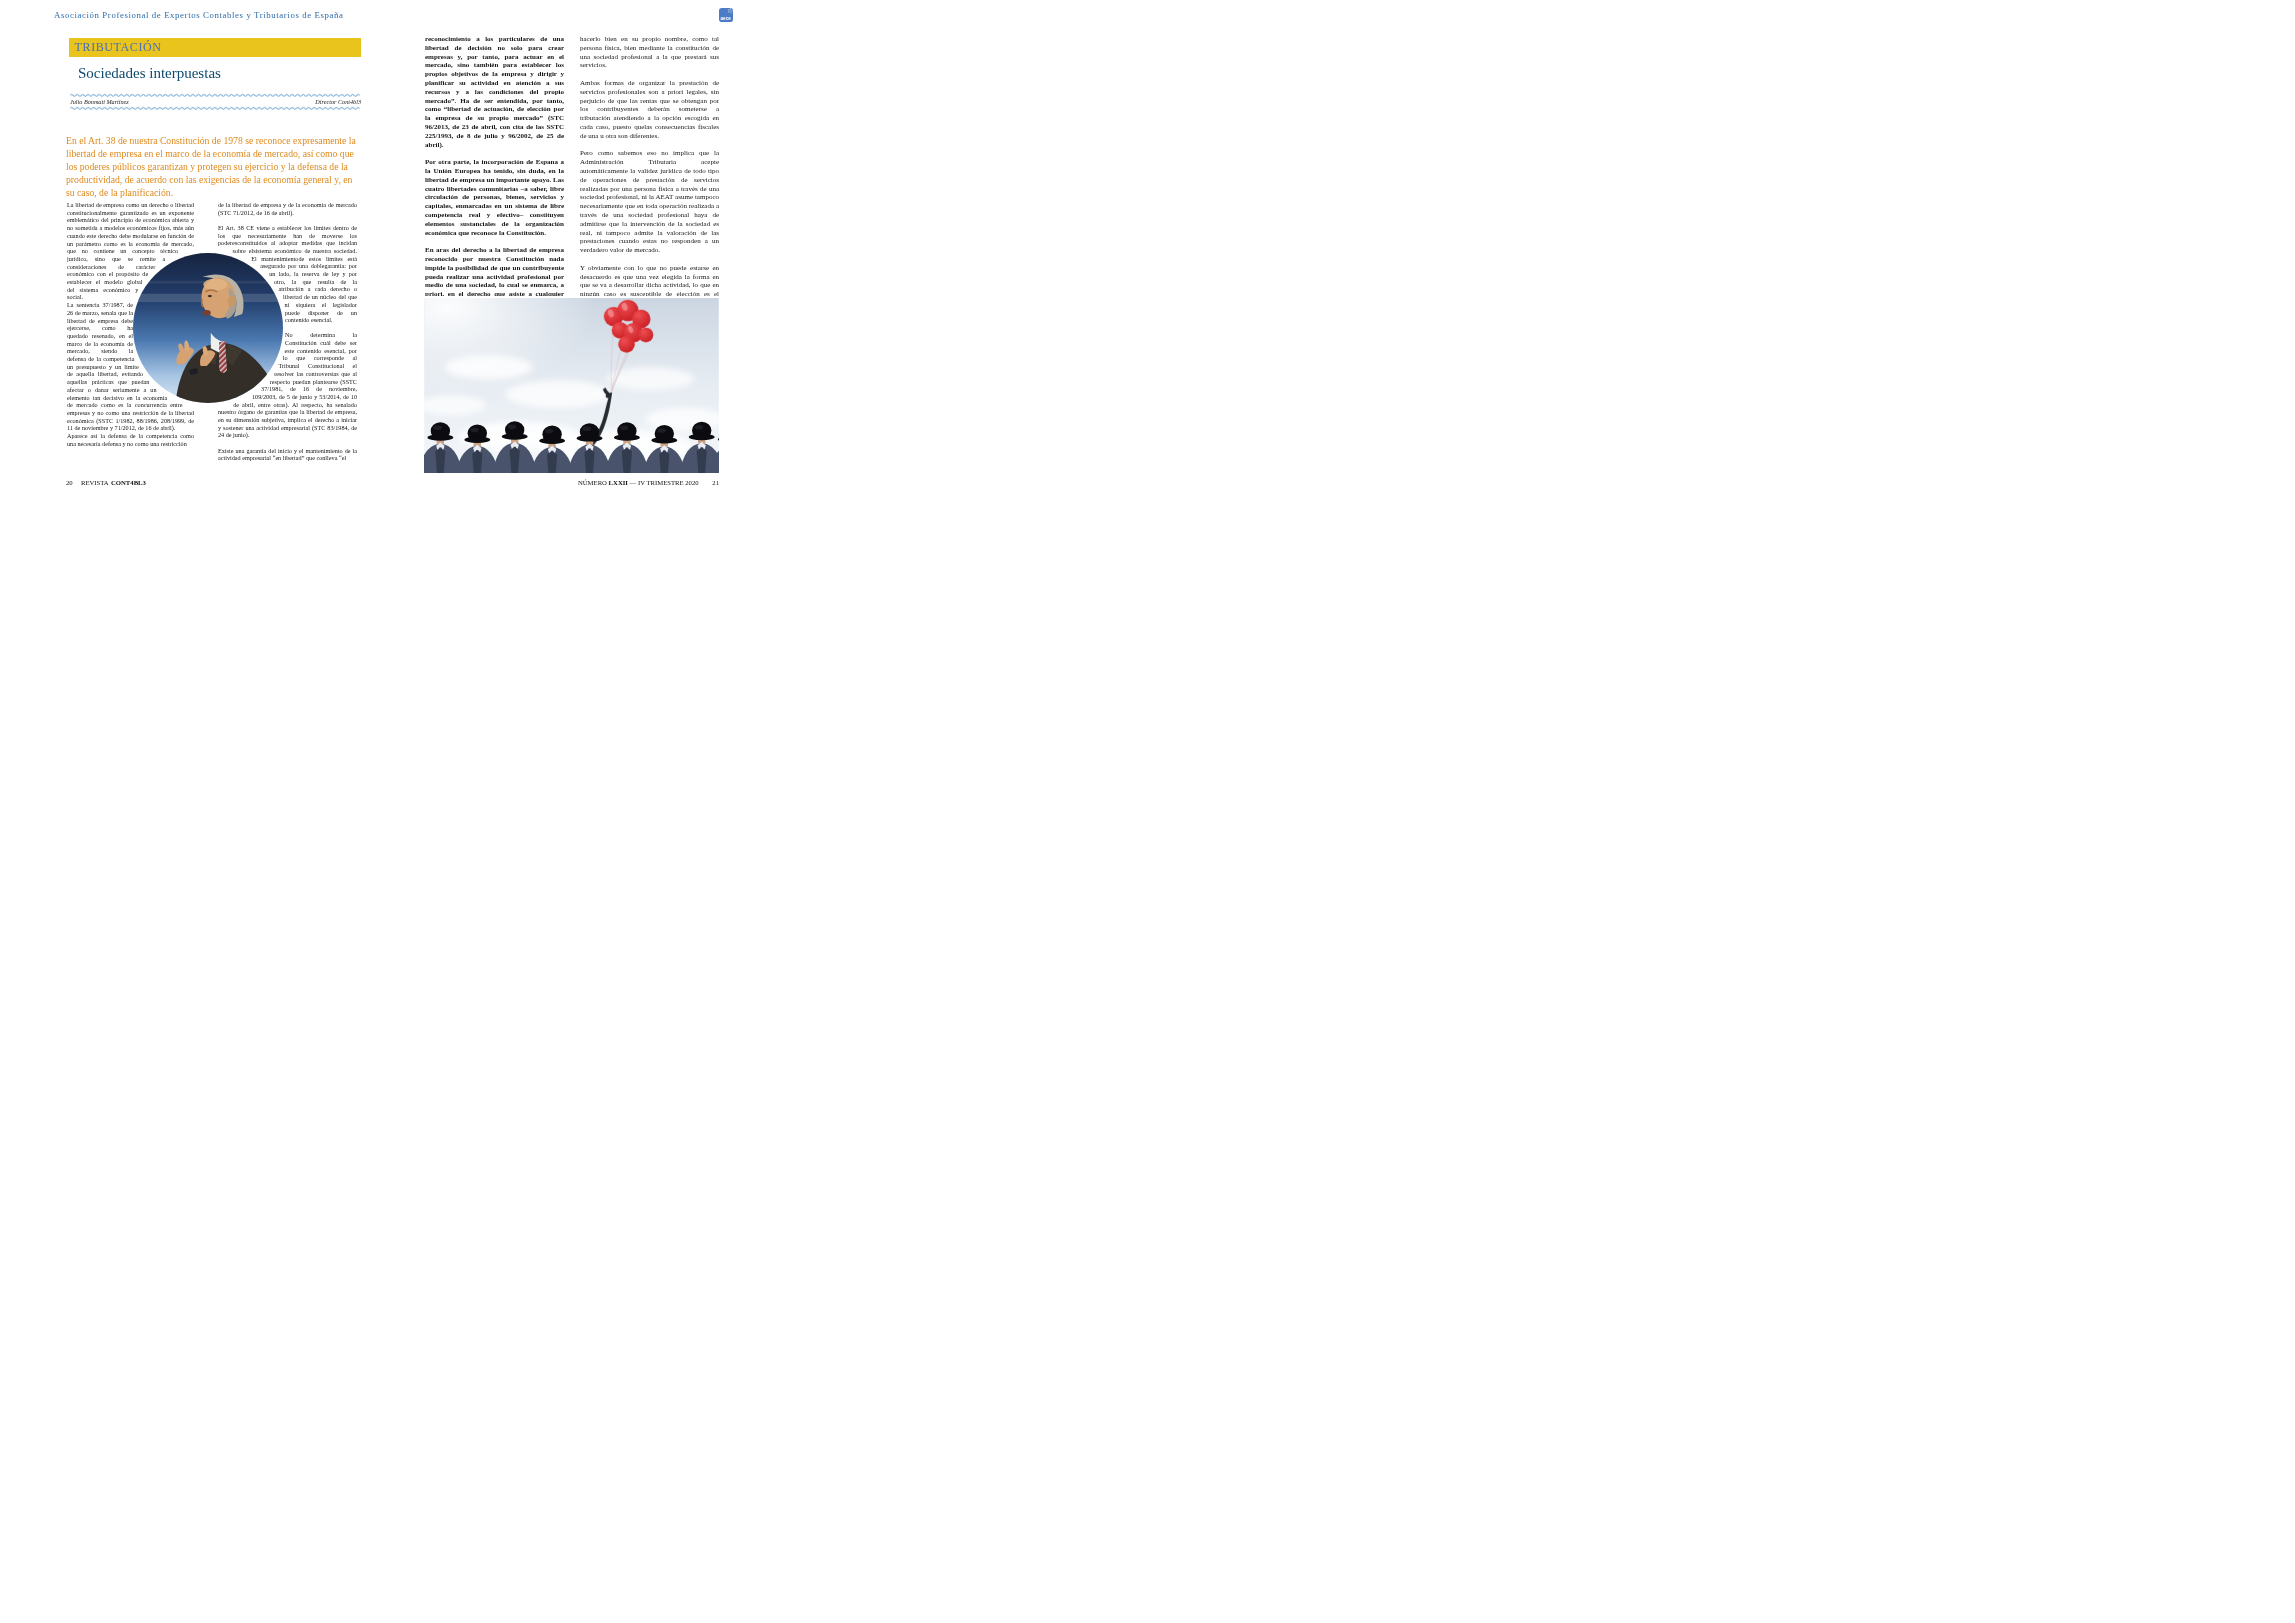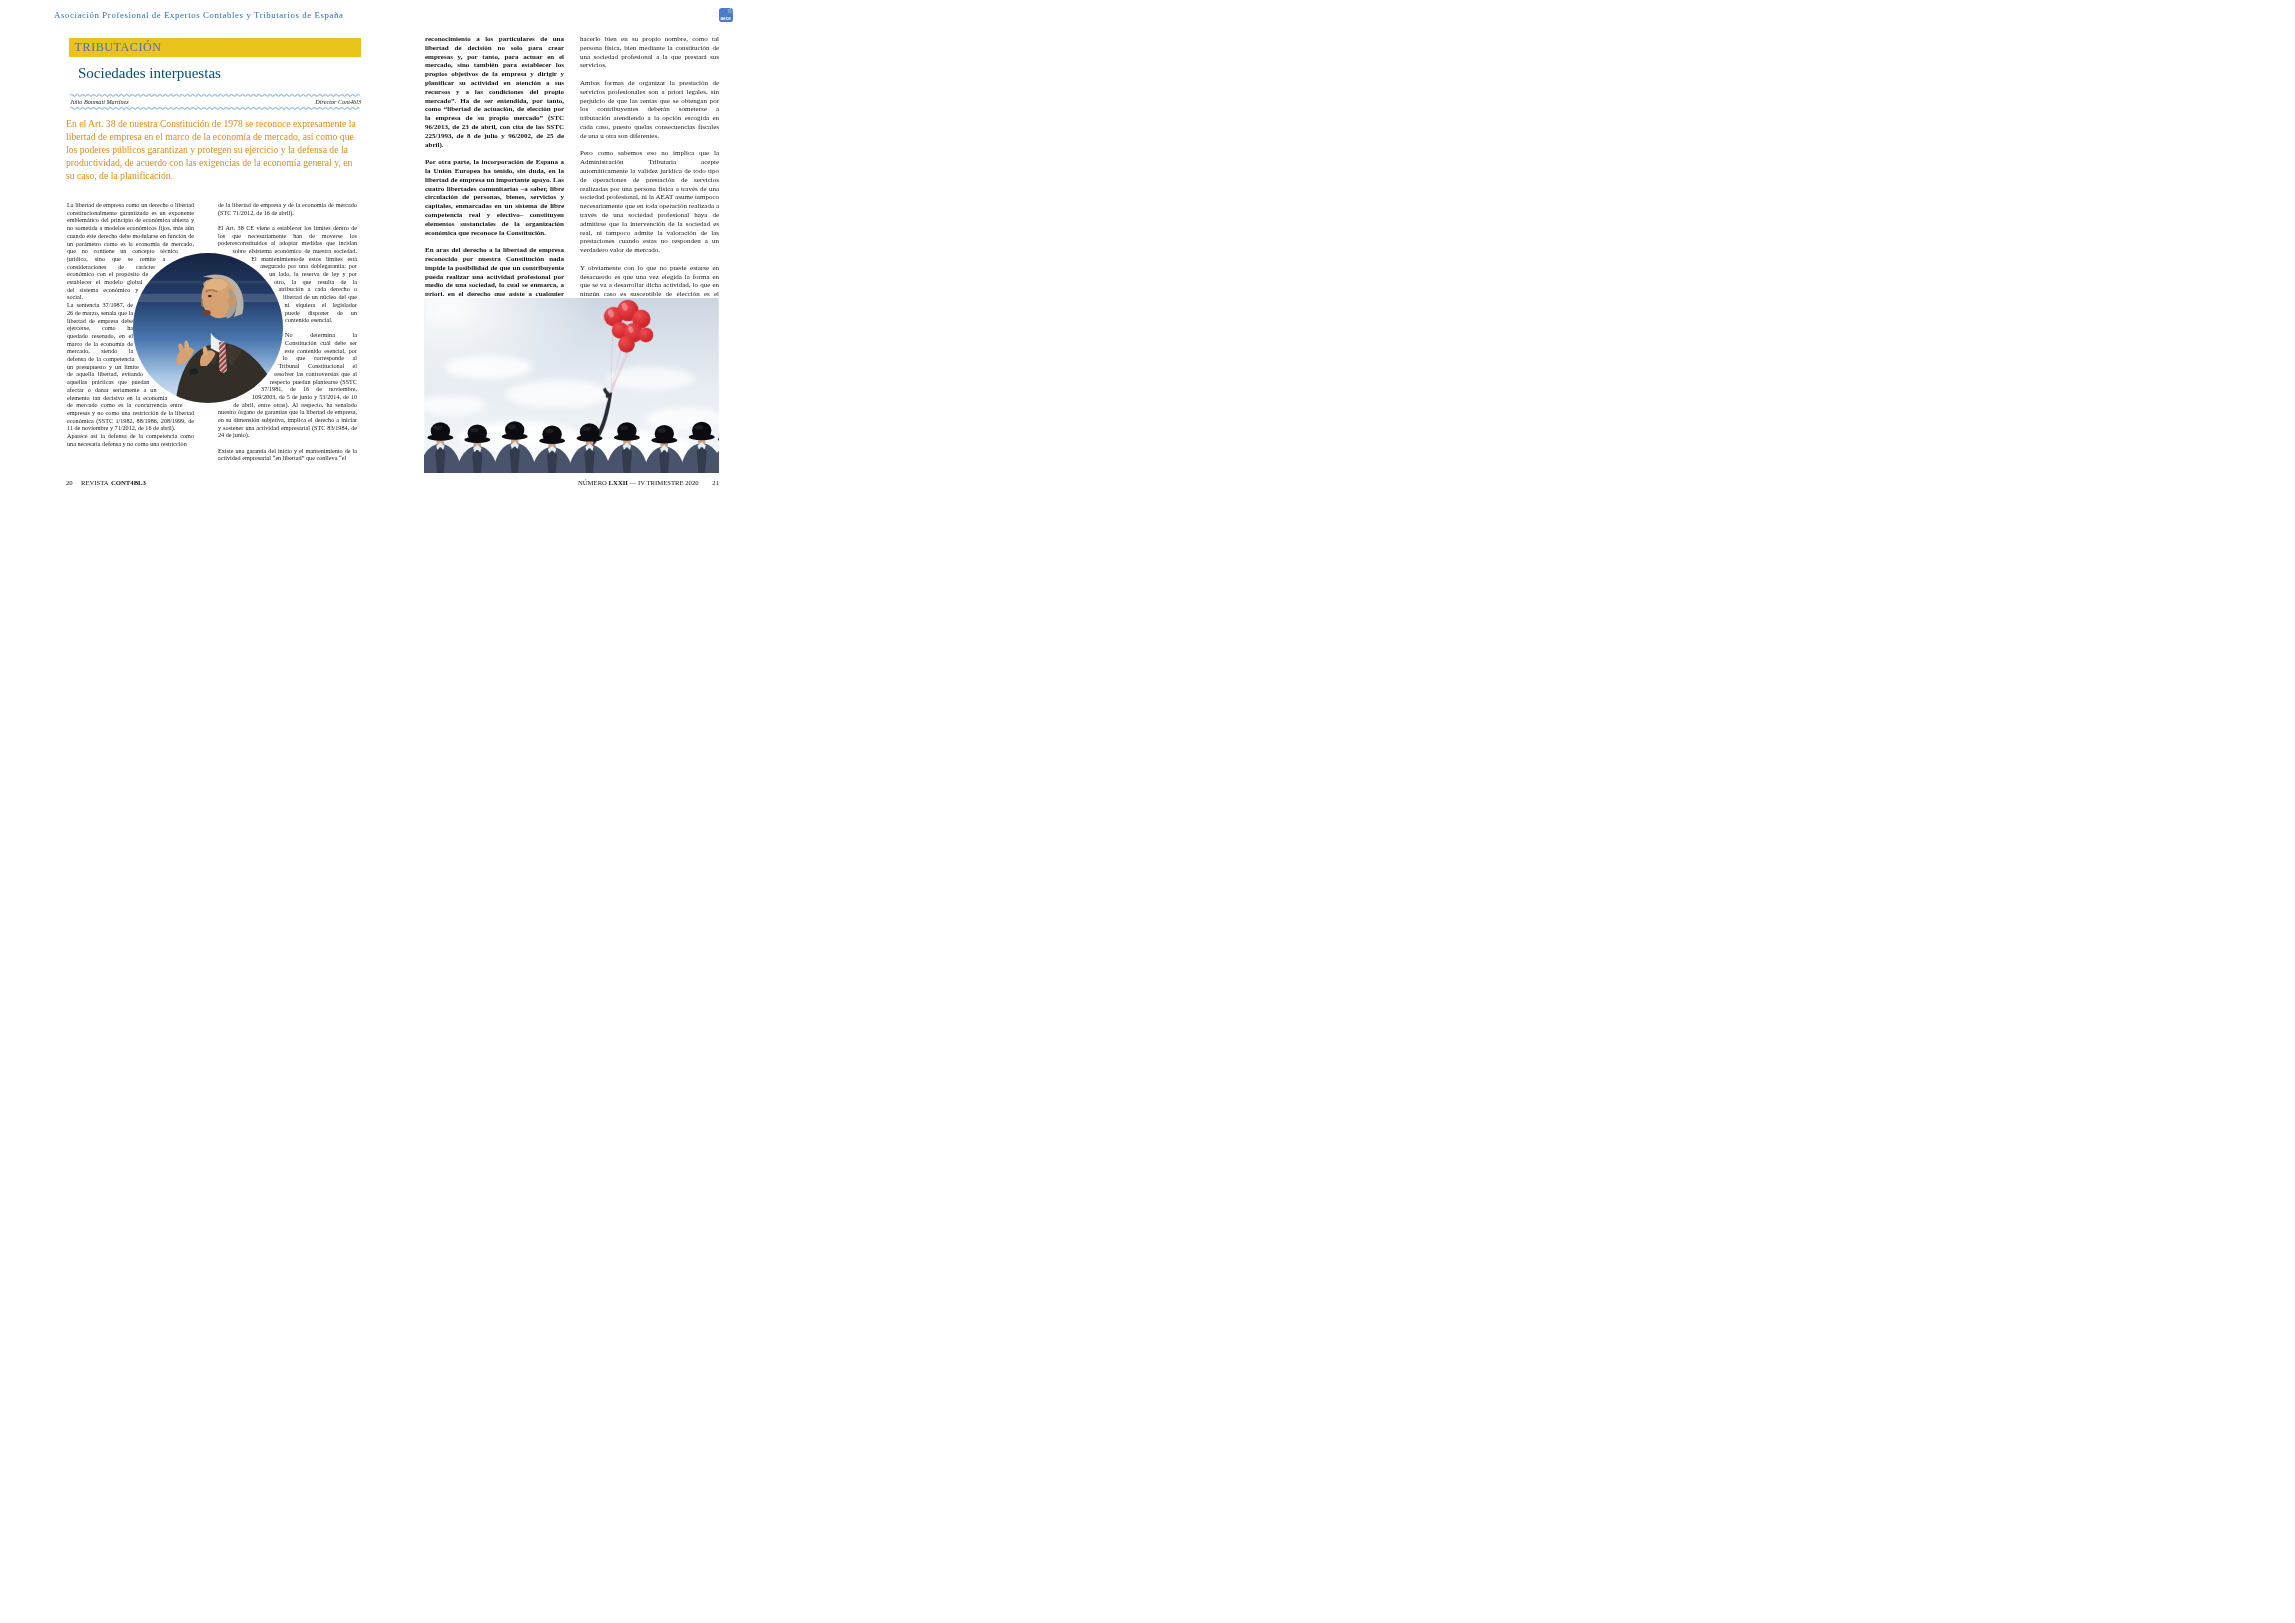--- a/index.html
+++ b/index.html
@@ -38,21 +38,21 @@
   }
   .wave{position:absolute; left:41px; width:292px; height:4.6px;}
   .wave-top{top:93px;}
   .wave-bottom{top:106px;}
   .byline{
     position:absolute; left:42px; top:98px; width:291px; font-style:italic; font-size:6.2px; color:#222;
   }
   .byline .author{float:left;}
   .byline .role{float:right;}
   .lead{
-    position:absolute; left:38px; top:117px; width:292px;
+    position:absolute; left:38px; top:134px; width:292px;
     font-size:9.7px; line-height:13px; color:#de8a1e;
   }
   
   .bodycol{position:absolute; text-align:justify; overflow:hidden;}
   .bodycol p{margin:0; padding:0;}
   .lp-col{top:201px; height:278px; font-size:6.2px; line-height:7.7px;}
   .lp-col1{left:39px;  width:127px;}
   .lp-col2{left:190px; width:139px;}
   .lp-col2 p + p{margin-top:7.4px;}
   .rp-col{top:35px; height:261px; font-size:7px; line-height:8.8px;}

